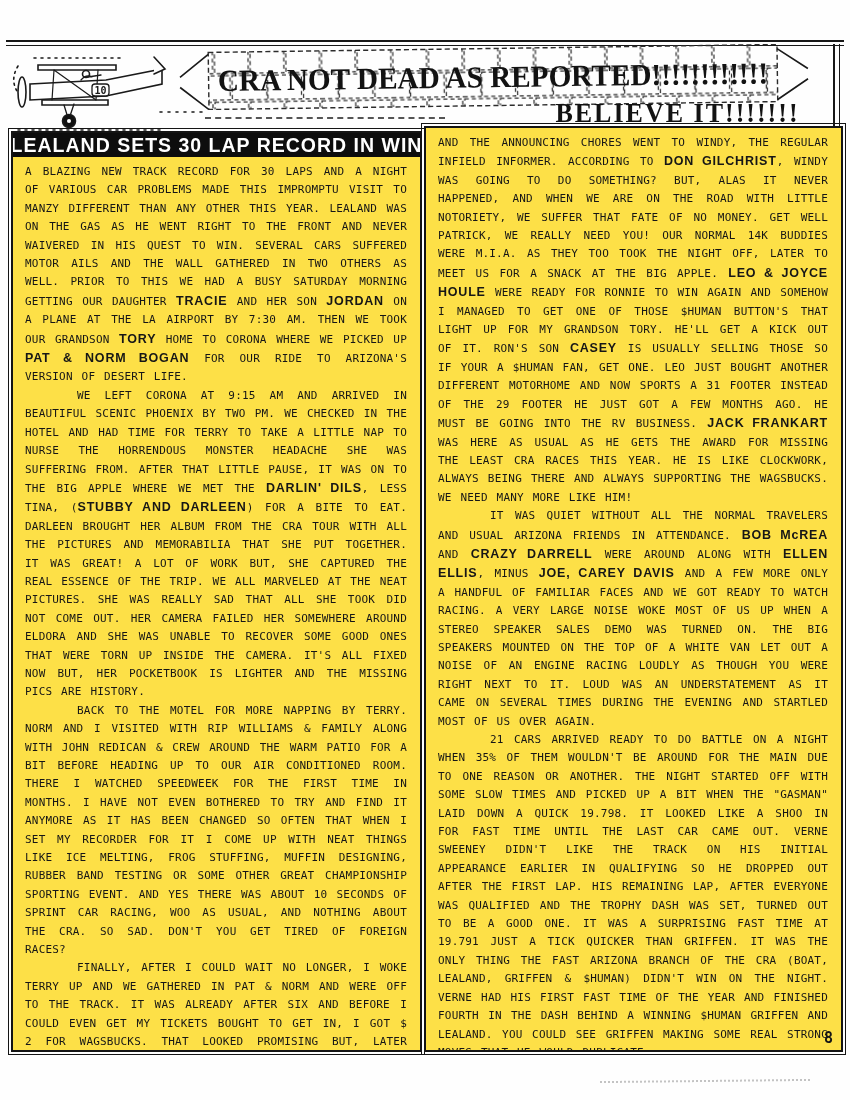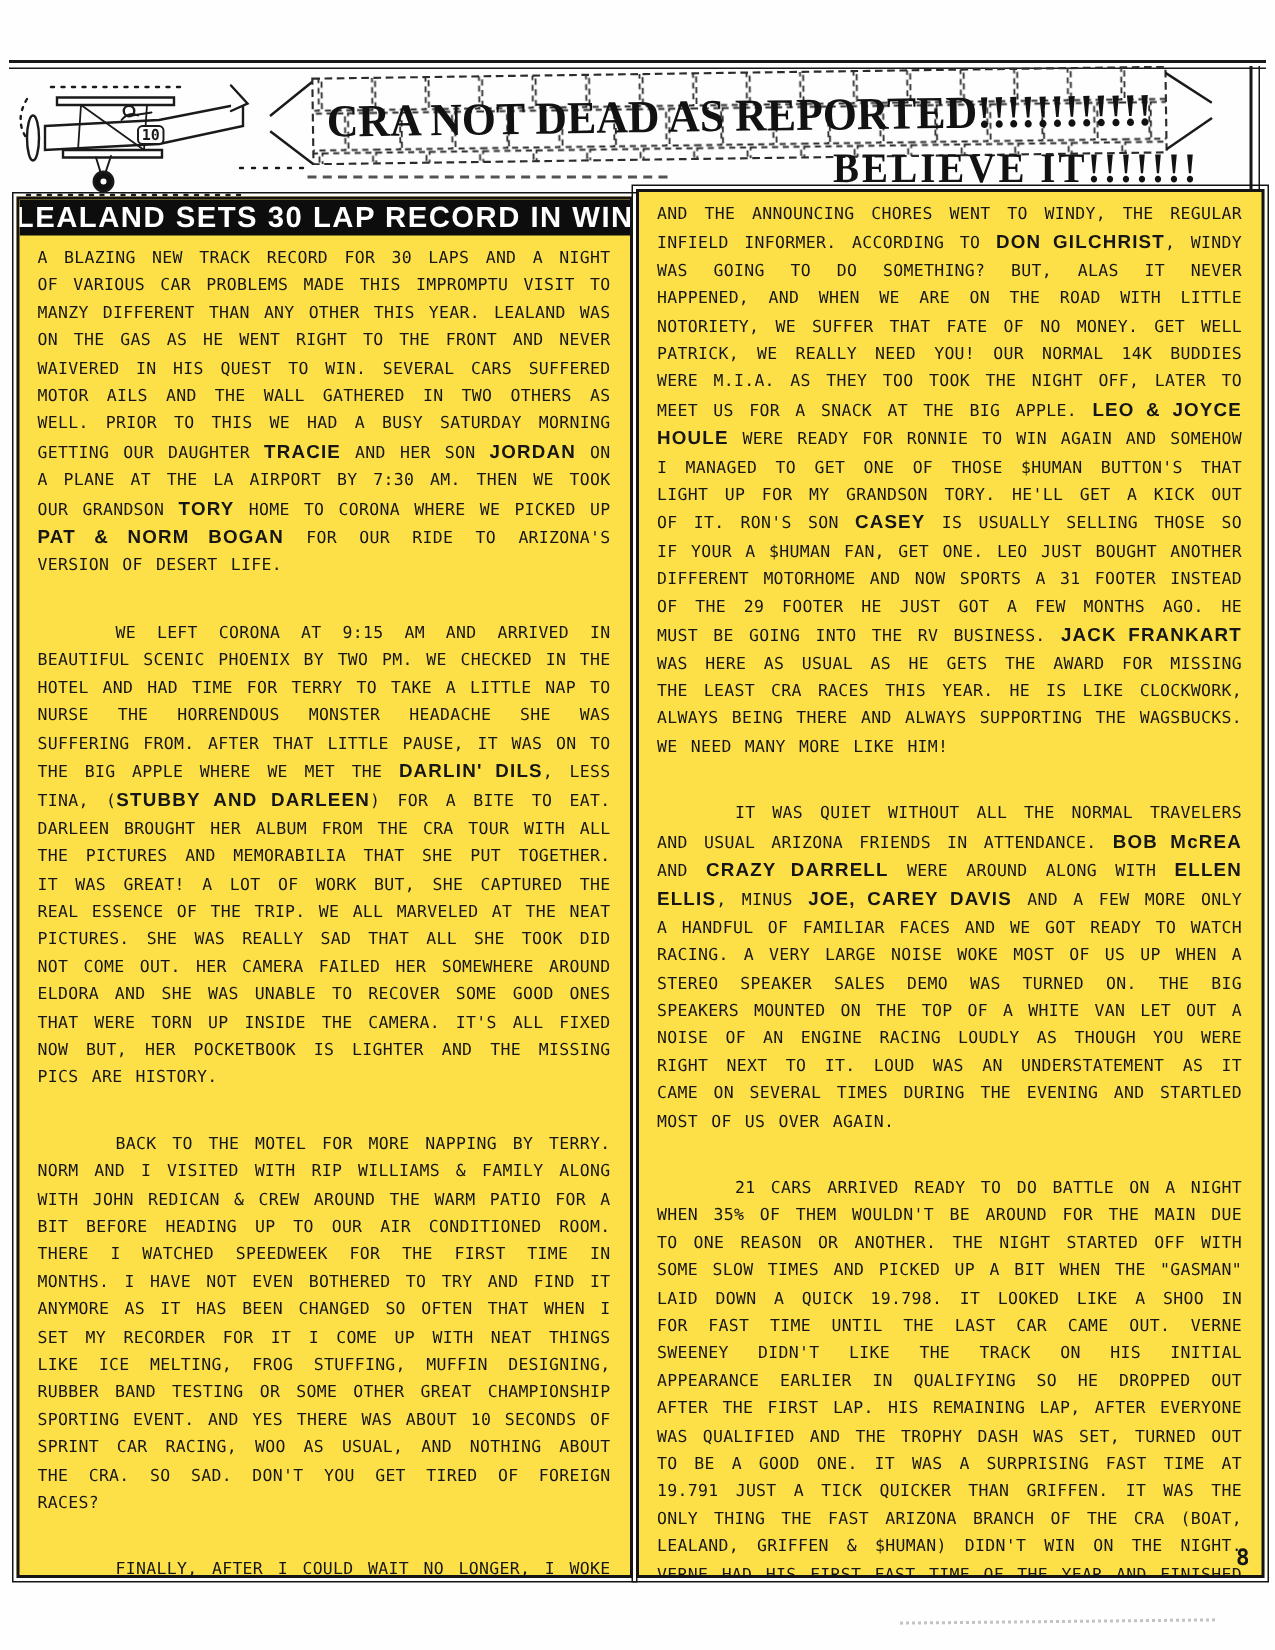--- a/index.html
+++ b/index.html
@@ -42,21 +42,21 @@
     background:#0d0d0d; color:#fff; height:24px;
     display:flex; align-items:center; justify-content:center;
     font-family:"Liberation Sans", sans-serif; font-weight:bold;
     font-size:19.5px; letter-spacing:1px; white-space:nowrap;
   }
   .body-text {
     padding:6px 13px 0 12px; font-size:11px; line-height:18.4px;
     text-align:justify; letter-spacing:.2px; word-spacing:2px;
   }
   .body-text p { margin:0; }
-  .body-text p.indent { text-indent:52px;margin-top:26px; }
+  .body-text p.indent { text-indent:52px; }
   .nm {
     font-family:Liberation Sans, sans-serif; font-weight:bold;
     font-size:12.5px; letter-spacing:.8px;
   }
   .page-num {
     position:absolute; right:8px; bottom:3px;
     font-weight:bold; font-size:15px; font-family:"DejaVu Sans Mono", monospace;
   }
   .artifact {
     position:absolute; left:600px; top:1080px; width:210px; height:0;

